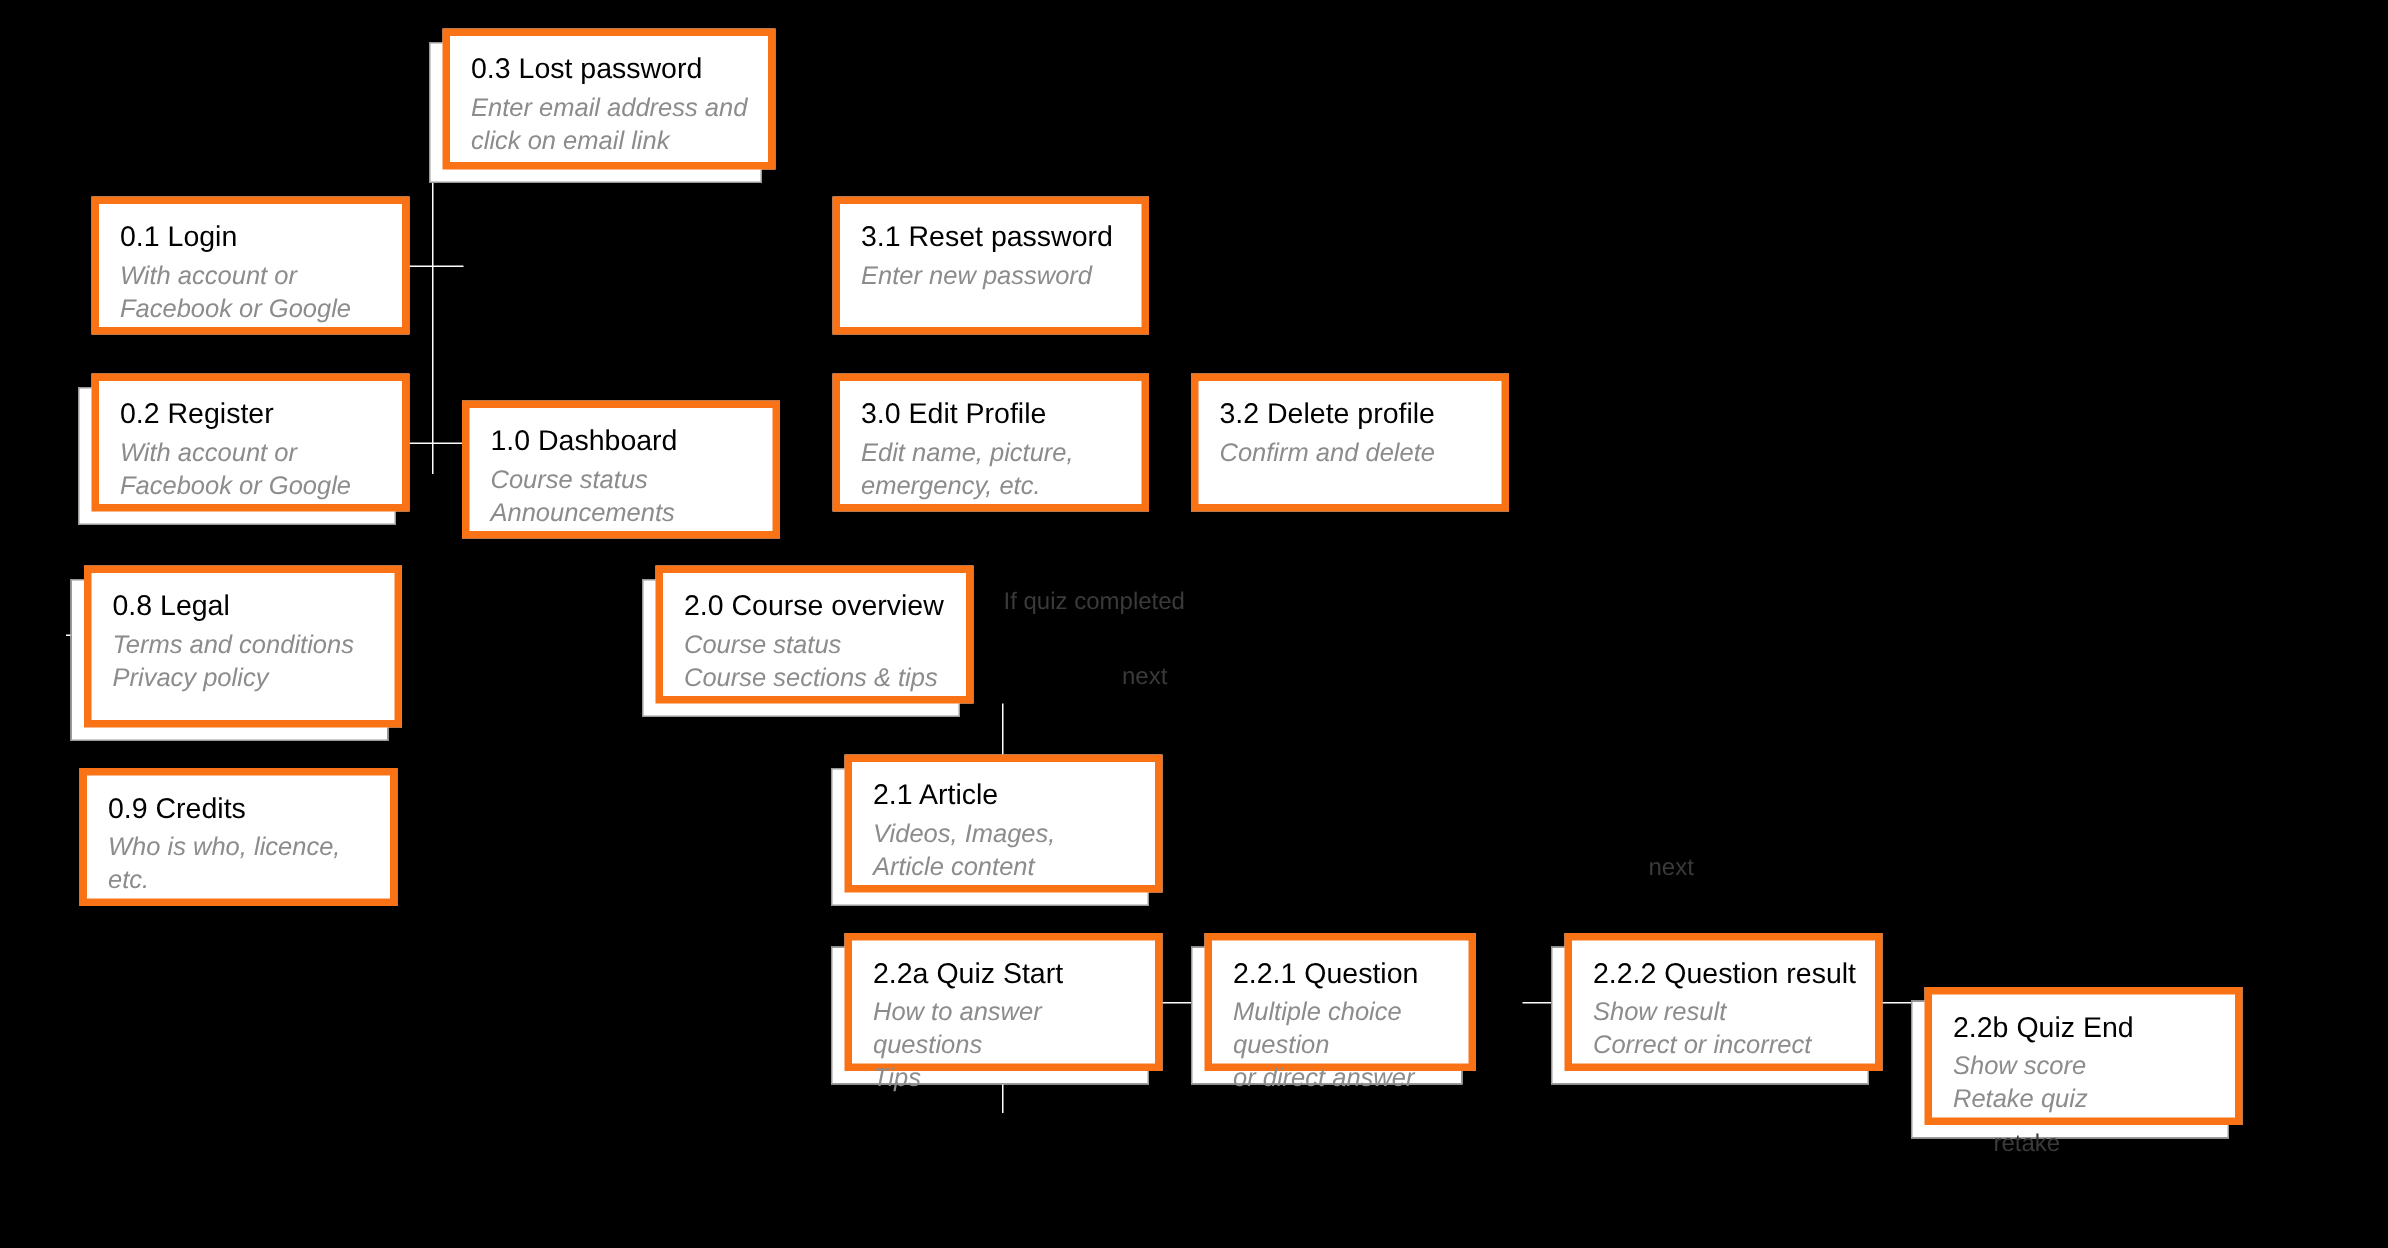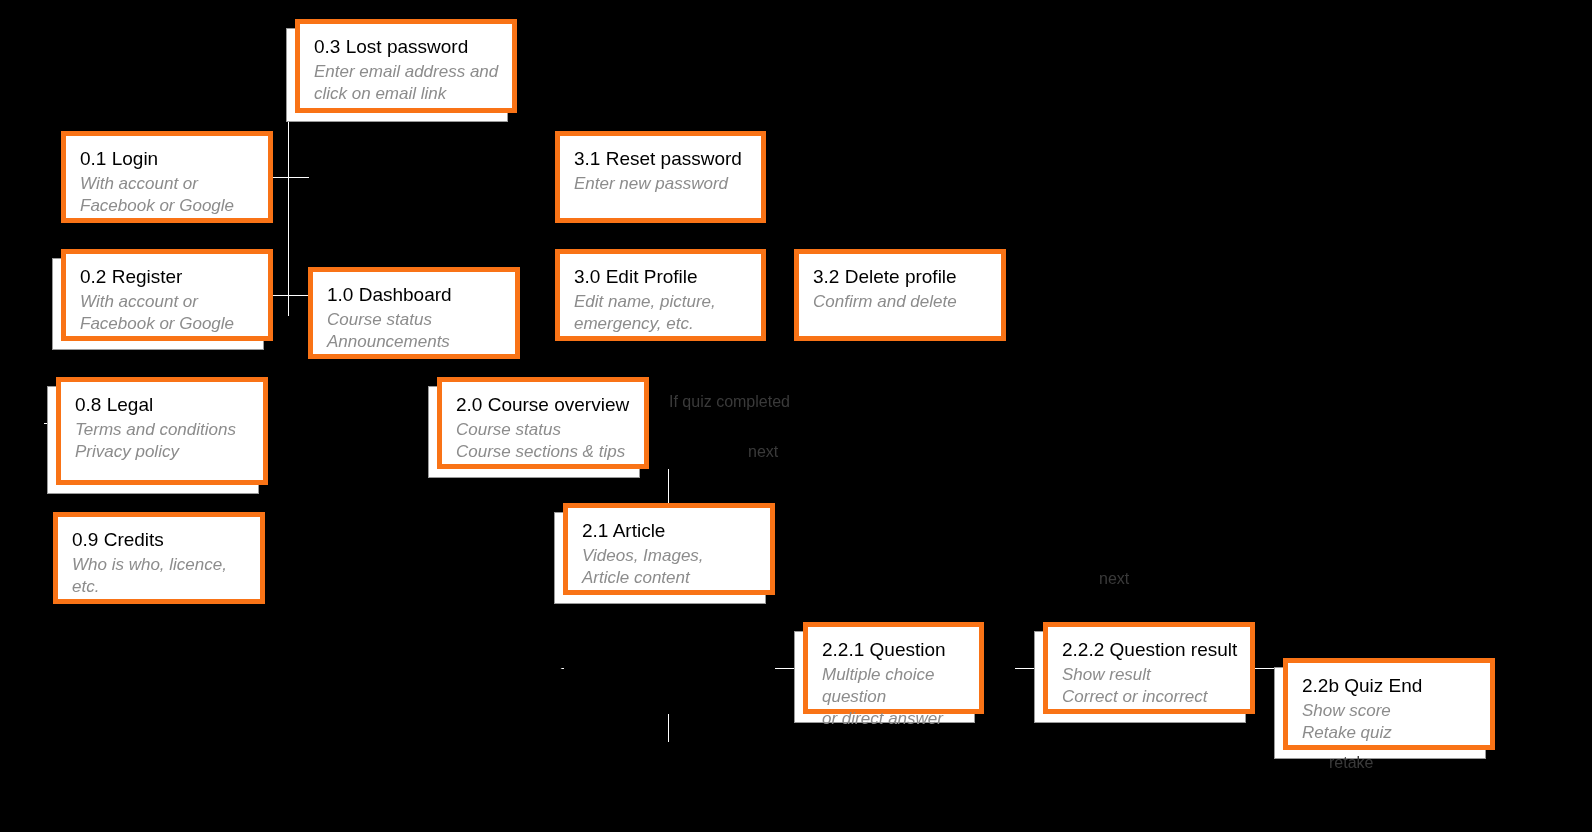--- a/index.html
+++ b/index.html
@@ -206,20 +206,28 @@
 
   <div class="node" style="left:563px; top:503px; width:212px; height:92px;">
     <div class="shadow-card"></div>
     <div class="front-card">
       <div class="node-title">2.1 Article</div>
       <div class="node-desc">Videos, Images,
 Article content</div>
     </div>
   </div>
 
+  <div class="node" style="left:563px; top:622px; width:212px; height:92px;">
+    <div class="shadow-card"></div>
+    <div class="front-card">
+      <div class="node-title">2.2a Quiz Start</div>
+      <div class="node-desc">How to answer questions
+Tips</div>
+    </div>
+  </div>
 
   <div class="node" style="left:803px; top:622px; width:181px; height:92px;">
     <div class="shadow-card"></div>
     <div class="front-card">
       <div class="node-title">2.2.1 Question</div>
       <div class="node-desc">Multiple choice question
 or direct answer</div>
     </div>
   </div>
 

